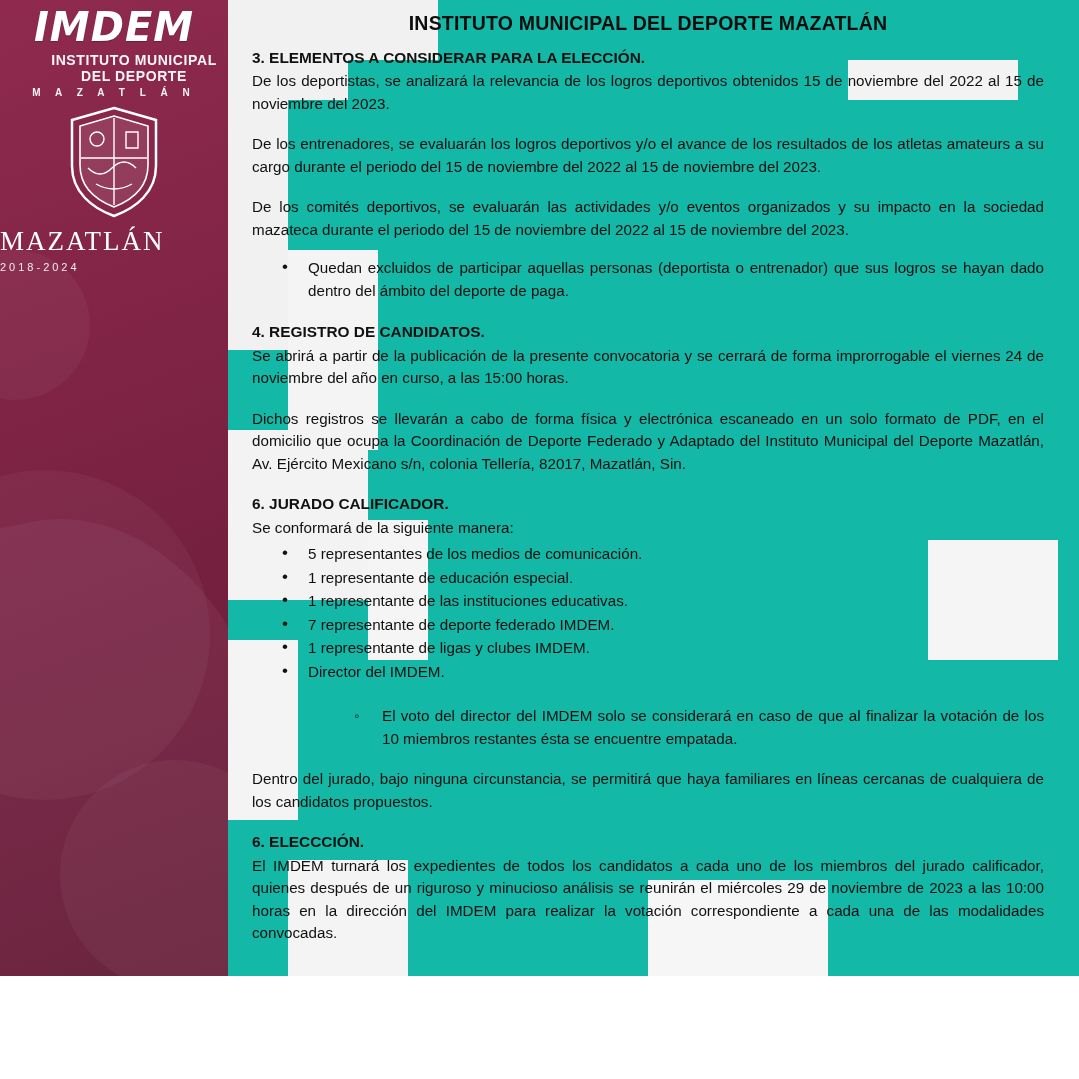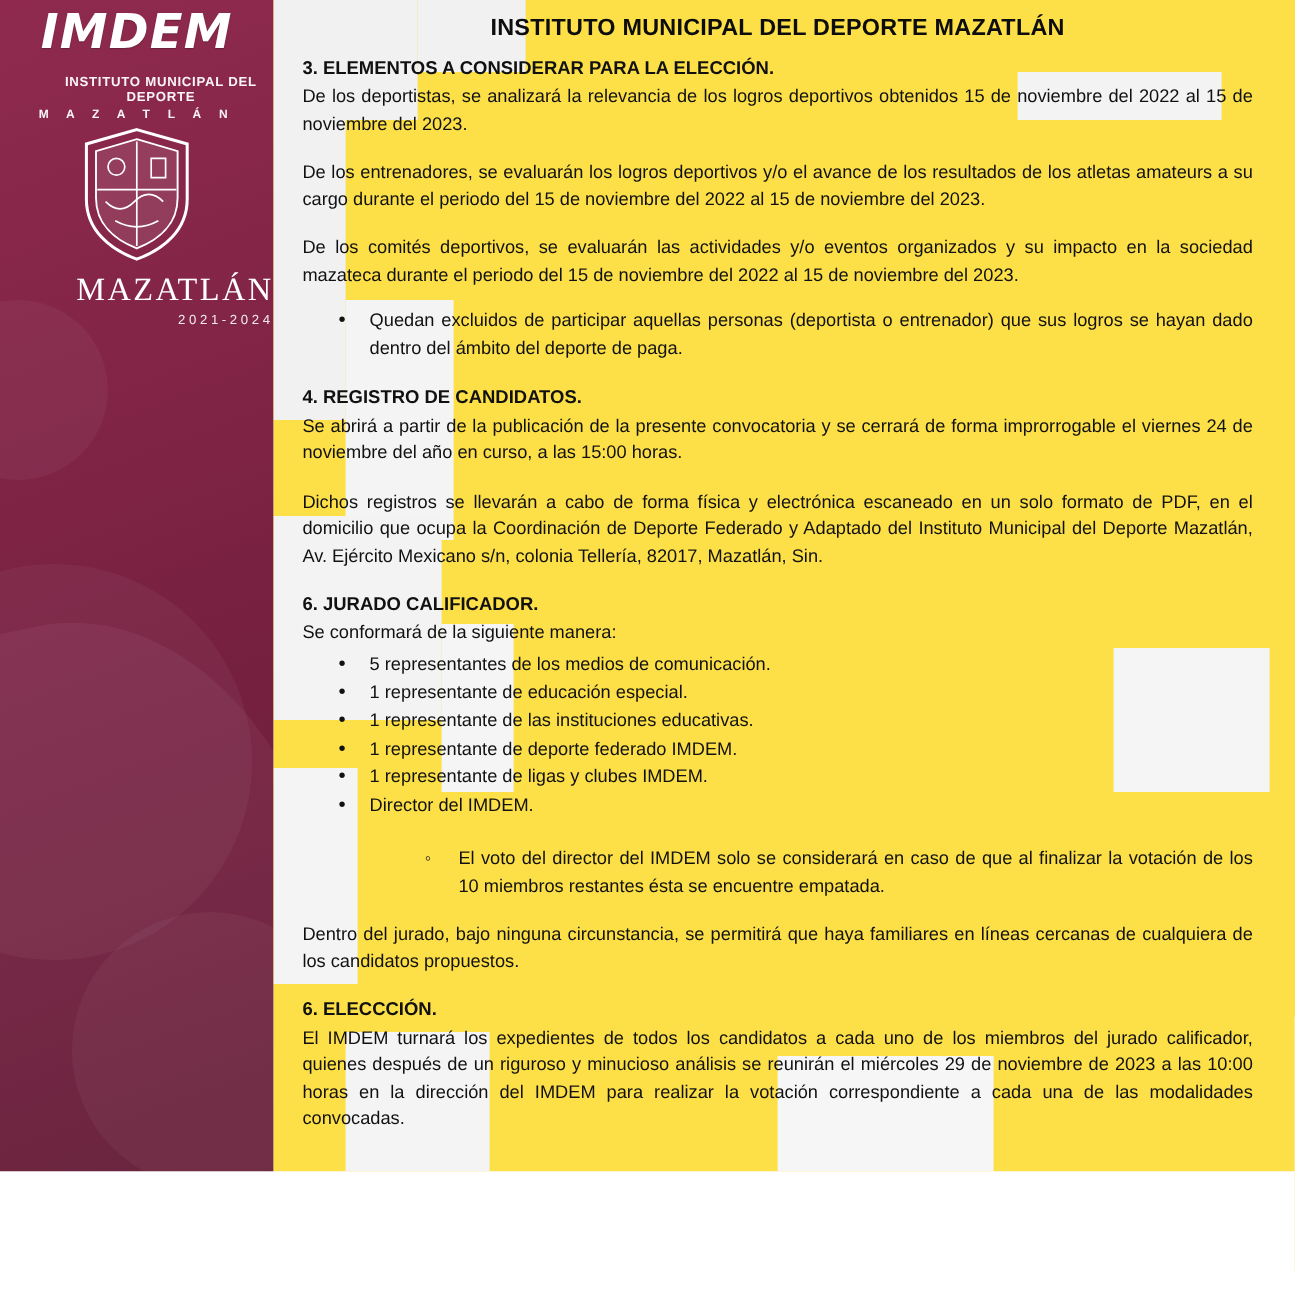--- a/index.html
+++ b/index.html
@@ -59,24 +59,24 @@
   .brand .imdem {
     font-family: "DejaVu Sans", sans-serif;
     font-weight: bold;
     font-style: italic;
     font-size: 40px;
     letter-spacing: 1px;
     line-height: 42px;
     text-shadow: 0 1px 1px rgba(0,0,0,0.25);
   }
   .brand .sub1 {
-    font-size: 11px;
+    font-size: 14px;
     letter-spacing: 0.6px;
     font-weight: bold;
-    margin-top: 15px;
+    margin-top: 4px;
     opacity: 0.95;
     padding-left: 40px;
   }
   .brand .sub2 {
     font-size: 10px;
     letter-spacing: 6px;
     font-weight: bold;
     margin-top: 3px;
     opacity: 0.95;
   }
@@ -86,42 +86,42 @@
     left: 50%;
     transform: translateX(-50%);
     width: 96px;
     height: 112px;
   }
   .city {
     position: absolute;
     top: 226px;
     left: 0;
     width: 228px;
-    text-align: right;
+    text-align: left;
     color: #ffffff;
   }
   .city .name {
     font-family: "Liberation Serif", serif;
     font-size: 27px;
     letter-spacing: 2px;
   }
   .city .years {
     font-size: 11px;
     letter-spacing: 3px;
     margin-top: 4px;
     opacity: 0.9;
   }
   
   .content {
     position: absolute;
     left: 228px;
     top: 0;
     width: 851px;
     height: 1079px;
-    background: #fde047;
+    background: #14b8a6;
     overflow: hidden;
   }
   .watermarks {
     position: absolute;
     inset: 0;
     pointer-events: none;
   }
   .wm {
     position: absolute;
     background: #f1f1f1;
@@ -221,21 +221,21 @@
         <line x1="15" y1="52" x2="81" y2="52" stroke="#ffffff" stroke-width="1.4"></line>
         <circle cx="31" cy="33" r="7" fill="none" stroke="#ffffff" stroke-width="1.4"></circle>
         <path d="M60 26 l12 0 0 16 -12 0 z" fill="none" stroke="#ffffff" stroke-width="1.4"></path>
         <path d="M22 62 q12 12 24 0 q12 -12 24 0" fill="none" stroke="#ffffff" stroke-width="1.4"></path>
         <path d="M30 78 q18 10 36 0" fill="none" stroke="#ffffff" stroke-width="1.4"></path>
       </svg>
     </div>
 
     <div class="city">
       <div class="name">MAZATLÁN</div>
-      <div class="years">2021-2024</div>
+      <div class="years">2018-2024</div>
     </div>
   </div>
 
   <div class="content">
     <div class="watermarks">
       <div class="wm a"></div>
         <div class="wm b"></div>
         <div class="wm c"></div>
       <div class="wm d"></div>
         <div class="wm e"></div>
@@ -266,21 +266,21 @@
       <p class="para gap">Dichos registros se llevarán a cabo de forma física y electrónica escaneado en un solo formato de PDF, en el domicilio que ocupa la Coordinación de Deporte Federado y Adaptado del Instituto Municipal del Deporte Mazatlán, Av. Ejército Mexicano s/n, colonia Tellería, 82017, Mazatlán, Sin.</p>
 
       <div class="block-gap"></div>
 
       <div class="h-sec">6. JURADO CALIFICADOR.</div>
       <p class="para">Se conformará de la siguiente manera:</p>
       <ul class="bullets list-tight">
         <li>5 representantes de los medios de comunicación.</li>
         <li>1 representante de educación especial.</li>
         <li>1 representante de las instituciones educativas.</li>
-        <li>1 representante de deporte federado IMDEM.</li>
+        <li>7 representante de deporte federado IMDEM.</li>
         <li>1 representante de ligas y clubes IMDEM.</li>
         <li>Director del IMDEM.</li>
       </ul>
       <ul class="sub-bullets" style="margin-top:22px;">
         <li>El voto del director del IMDEM solo se considerará en caso de que al finalizar la votación de los 10 miembros restantes ésta se encuentre empatada.</li>
       </ul>
       <p class="para gap" style="">Dentro del jurado, bajo ninguna circunstancia, se permitirá que haya familiares en líneas cercanas de cualquiera de los candidatos propuestos.</p>
 
       <div class="block-gap"></div>
 

